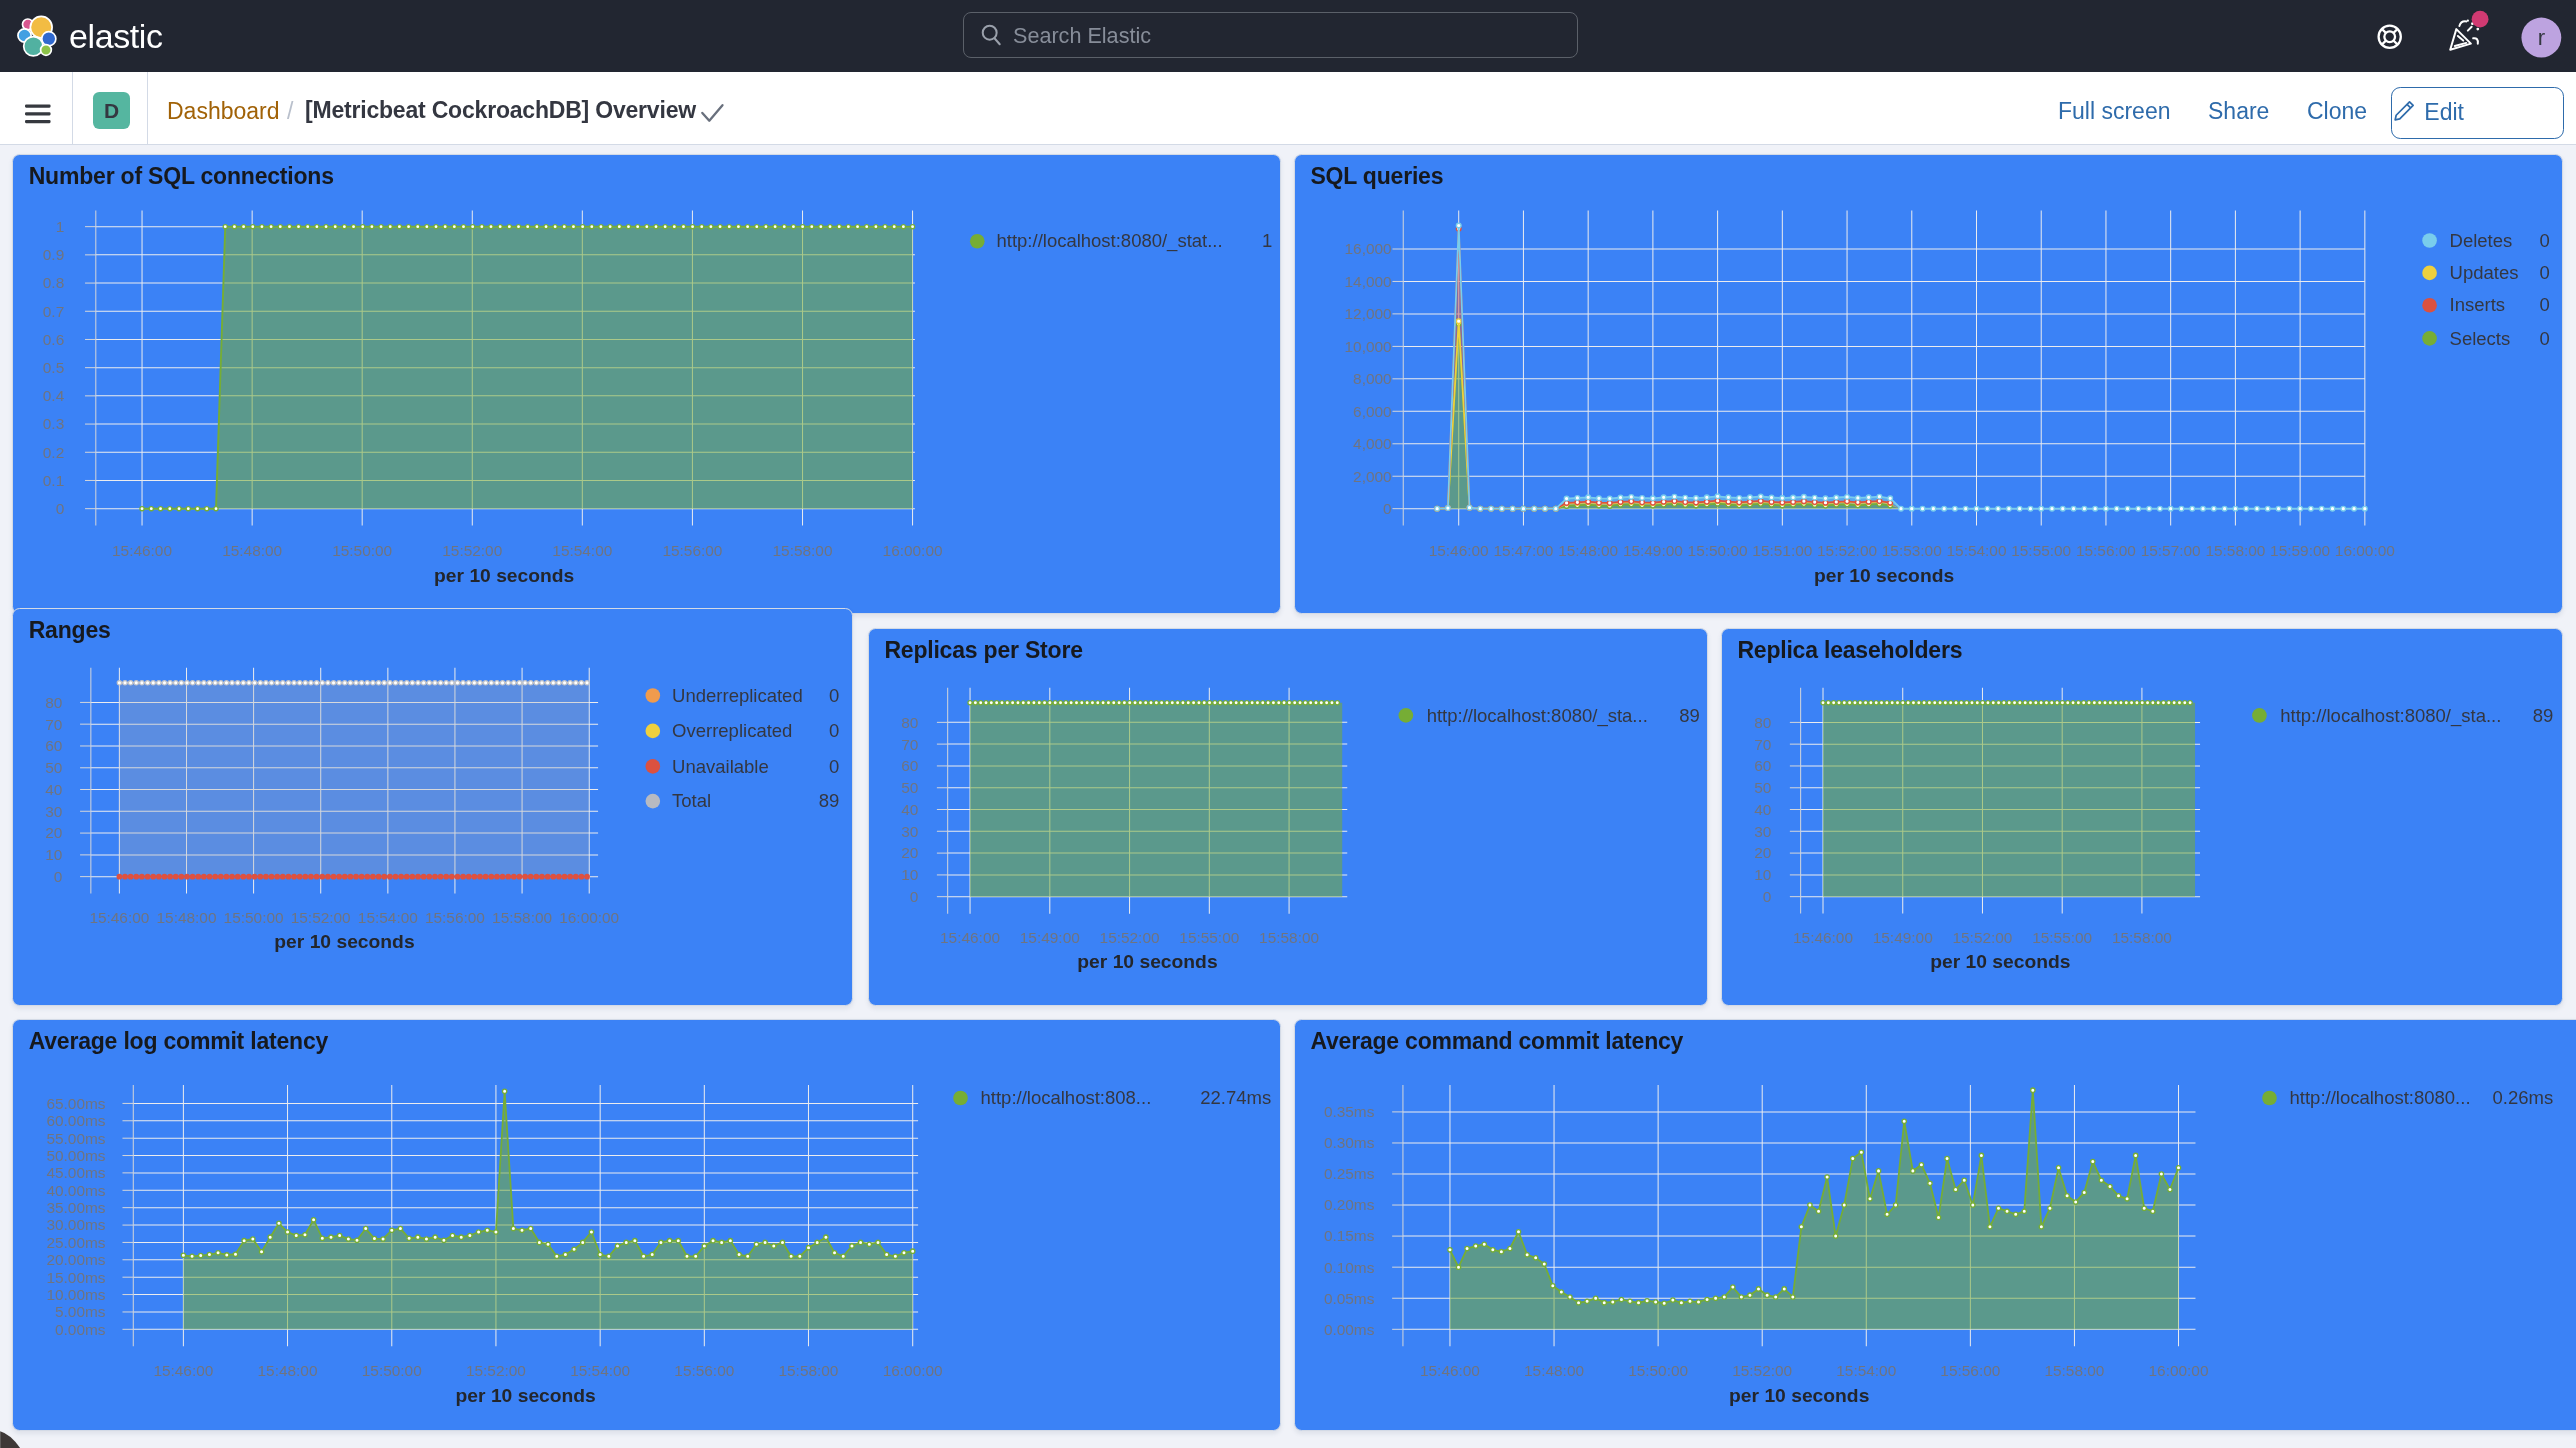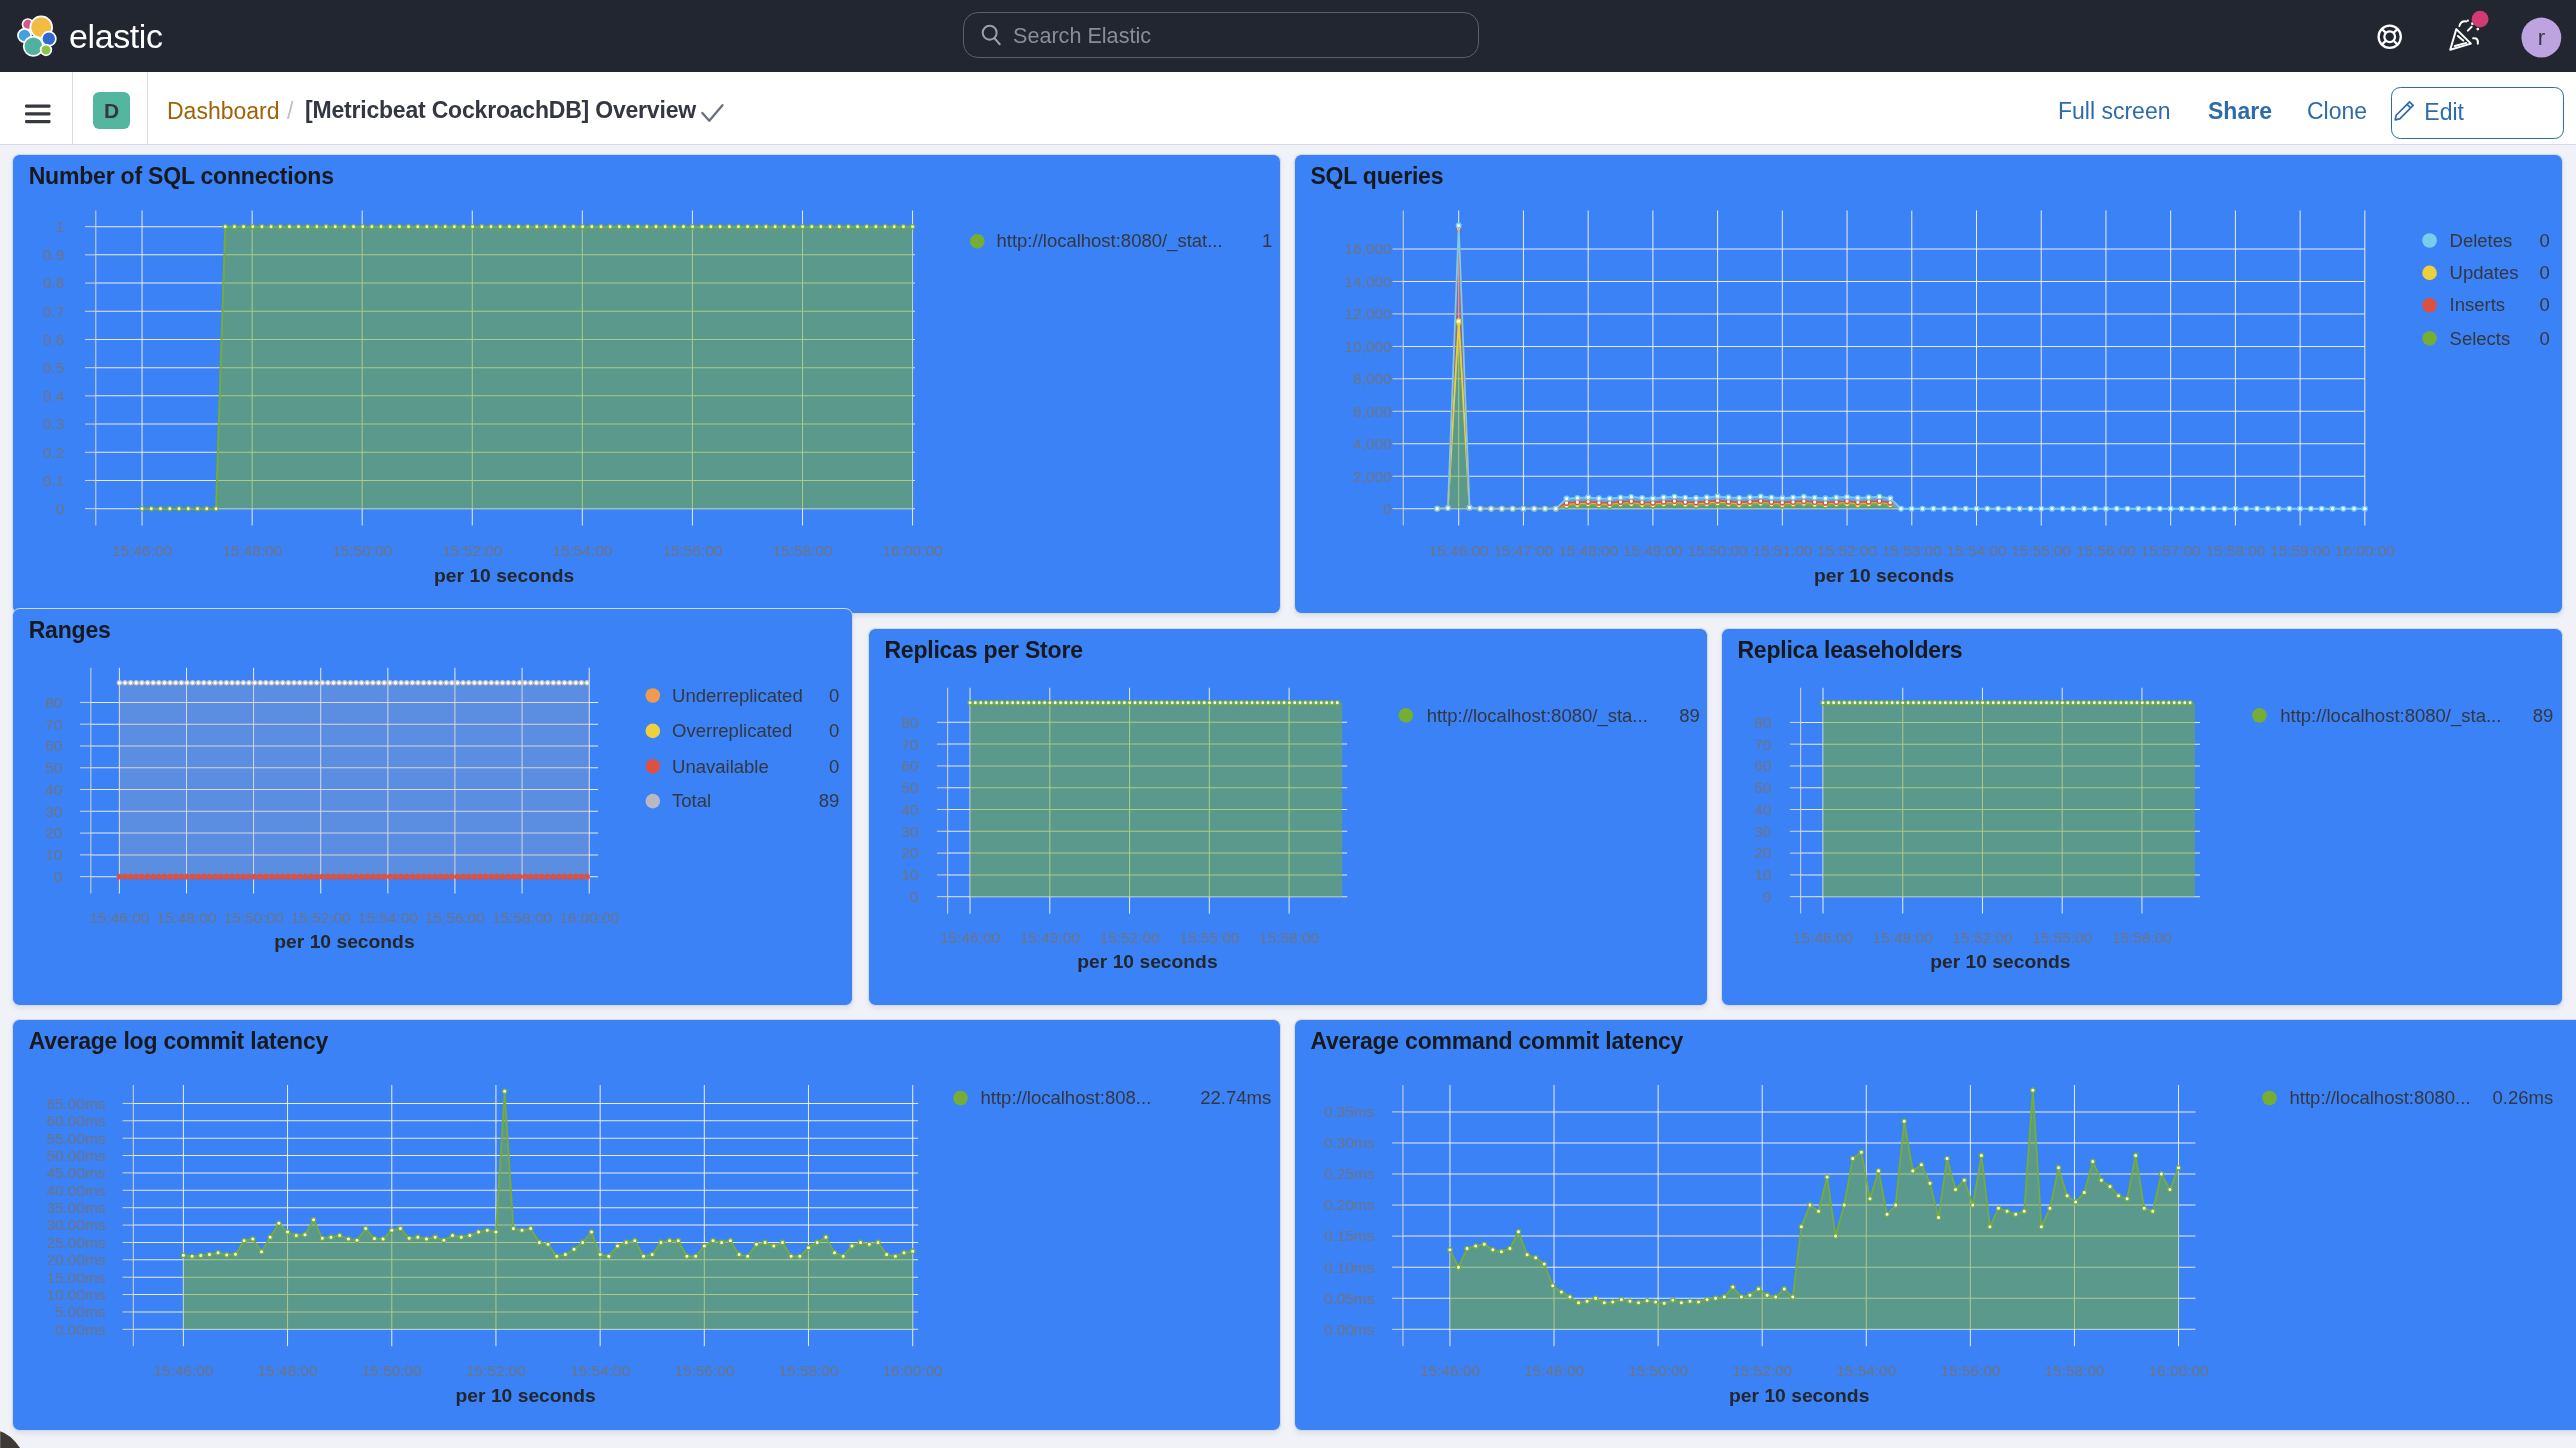--- a/index.html
+++ b/index.html
@@ -11,21 +11,21 @@
 <g stroke="#fff" stroke-width="2.2">
 <circle cx="35.8" cy="31.8" r="7.0" fill="#d8568f"></circle>
 <circle cx="31.5" cy="46.3" r="8.6" fill="#42a0e2"></circle>
 <circle cx="53.3" cy="35.6" r="14.2" fill="#f2bc43"></circle>
 <circle cx="63.2" cy="50.6" r="9.2" fill="#3069cf"></circle>
 <circle cx="43.0" cy="60.4" r="12.6" fill="#51b1a1"></circle>
 <circle cx="59.5" cy="65.2" r="7.0" fill="#8cc349"></circle>
 </g>
     </svg>
 <span style="position:absolute;left:69px;top:17px;font-size:34px;color:#fff;letter-spacing:-0.4px">elastic</span>
-<div style="position:absolute;left:963px;top:11.6px;width:516px;height:46px;border:1.2px solid #5b6069;border-radius:15px;box-sizing:border-box">
+<div style="position:absolute;left:963px;top:11.6px;width:615px;height:46px;border:1.2px solid #5b6069;border-radius:8px;box-sizing:border-box">
 <svg width="34" height="34" viewBox="0 0 44 44" style="position:absolute;left:10.8px;top:5.4px">
 <circle cx="19" cy="19" r="9" fill="none" stroke="#9aa0ab" stroke-width="2.6"></circle>
 <line x1="25.5" y1="26.5" x2="32" y2="34" stroke="#9aa0ab" stroke-width="2.6" stroke-linecap="round"></line>
 </svg>
 <span style="position:absolute;left:49px;top:10px;font-size:21.6px;color:#878d99">Search Elastic</span>
 </div>
 <svg width="224" height="72" viewBox="0 0 290 94" style="position:absolute;left:2352px;top:0">
 <g stroke="#fff" stroke-width="3" fill="none">
 <circle cx="48" cy="48" r="14.5"></circle>
 <circle cx="48" cy="48" r="7"></circle>
@@ -61,21 +61,21 @@
 <div style="position:absolute;left:72px;top:0;width:0.8px;height:72px;background:#d3dae6"></div>
 <div style="position:absolute;left:147px;top:0;width:0.8px;height:72px;background:#d3dae6"></div>
 <div style="position:absolute;left:93px;top:20px;width:37px;height:37px;border-radius:6.2px;background:#55b6a0;color:#343741;font-size:21px;font-weight:bold;text-align:center;line-height:37px">D</div>
 <span style="position:absolute;left:167px;top:25.5px;font-size:23px;color:#a16207">Dashboard</span>
 <span style="position:absolute;left:287px;top:25.5px;font-size:23px;color:#b9c0cc">/</span>
 <span style="position:absolute;left:305px;top:25px;font-size:23px;font-weight:600;color:#343741;letter-spacing:-0.2px">[Metricbeat CockroachDB] Overview</span>
 <svg width="31" height="25" viewBox="0 0 40 32" style="position:absolute;left:700px;top:30px">
 <path d="M3 14 L12 24 L29 4" stroke="#69707d" stroke-width="3" fill="none" stroke-linecap="round" stroke-linejoin="round"></path>
 </svg>
 <span style="position:absolute;left:2058px;top:25.5px;font-size:23px;color:#2e6bab;font-weight:500">Full screen</span>
-<span style="position:absolute;left:2208px;top:25.5px;font-size:23px;color:#2e6bab;font-weight:700">Share</span>
+<span style="position:absolute;left:2208px;top:25.5px;font-size:23px;color:#2e6bab;font-weight:400">Share</span>
 <span style="position:absolute;left:2307px;top:25.5px;font-size:23px;color:#2e6bab;font-weight:500">Clone</span>
 <div style="position:absolute;left:2391px;top:15.4px;width:173px;height:52px;border:1.5px solid #2e6bab;border-radius:9.3px;box-sizing:border-box;text-align:left;line-height:48px;font-size:23px;color:#2e6bab;font-weight:500"><svg width="23" height="23" viewBox="0 0 16 16" style="vertical-align:-3.1px;margin-right:9.3px">
 <path d="M12.2 1.3 L14.7 3.8 L5.4 13.1 L2.2 13.8 L2.9 10.6 Z M10.8 3.4 l1.8 1.8" stroke="#2e6bab" stroke-width="1.2" fill="none" stroke-linejoin="round"></path>
 </svg>Edit</div>
 </div>
 <div class="panel" style="left:12.3px;top:154px;width:1269px;height:460px">
     <div class="ptitle">Number of SQL connections</div>
     <svg width="1269" height="460" viewBox="0 0 1646 597" style="position:absolute;left:0;top:0" font-family="&quot;Liberation Sans&quot;, sans-serif">
       <line x1="107.0" y1="459.0" x2="1170.0" y2="459.0" stroke="#ebecef" stroke-width="1.3"></line>
       <line x1="107.0" y1="422.4" x2="1170.0" y2="422.4" stroke="#ebecef" stroke-width="1.3"></line>

